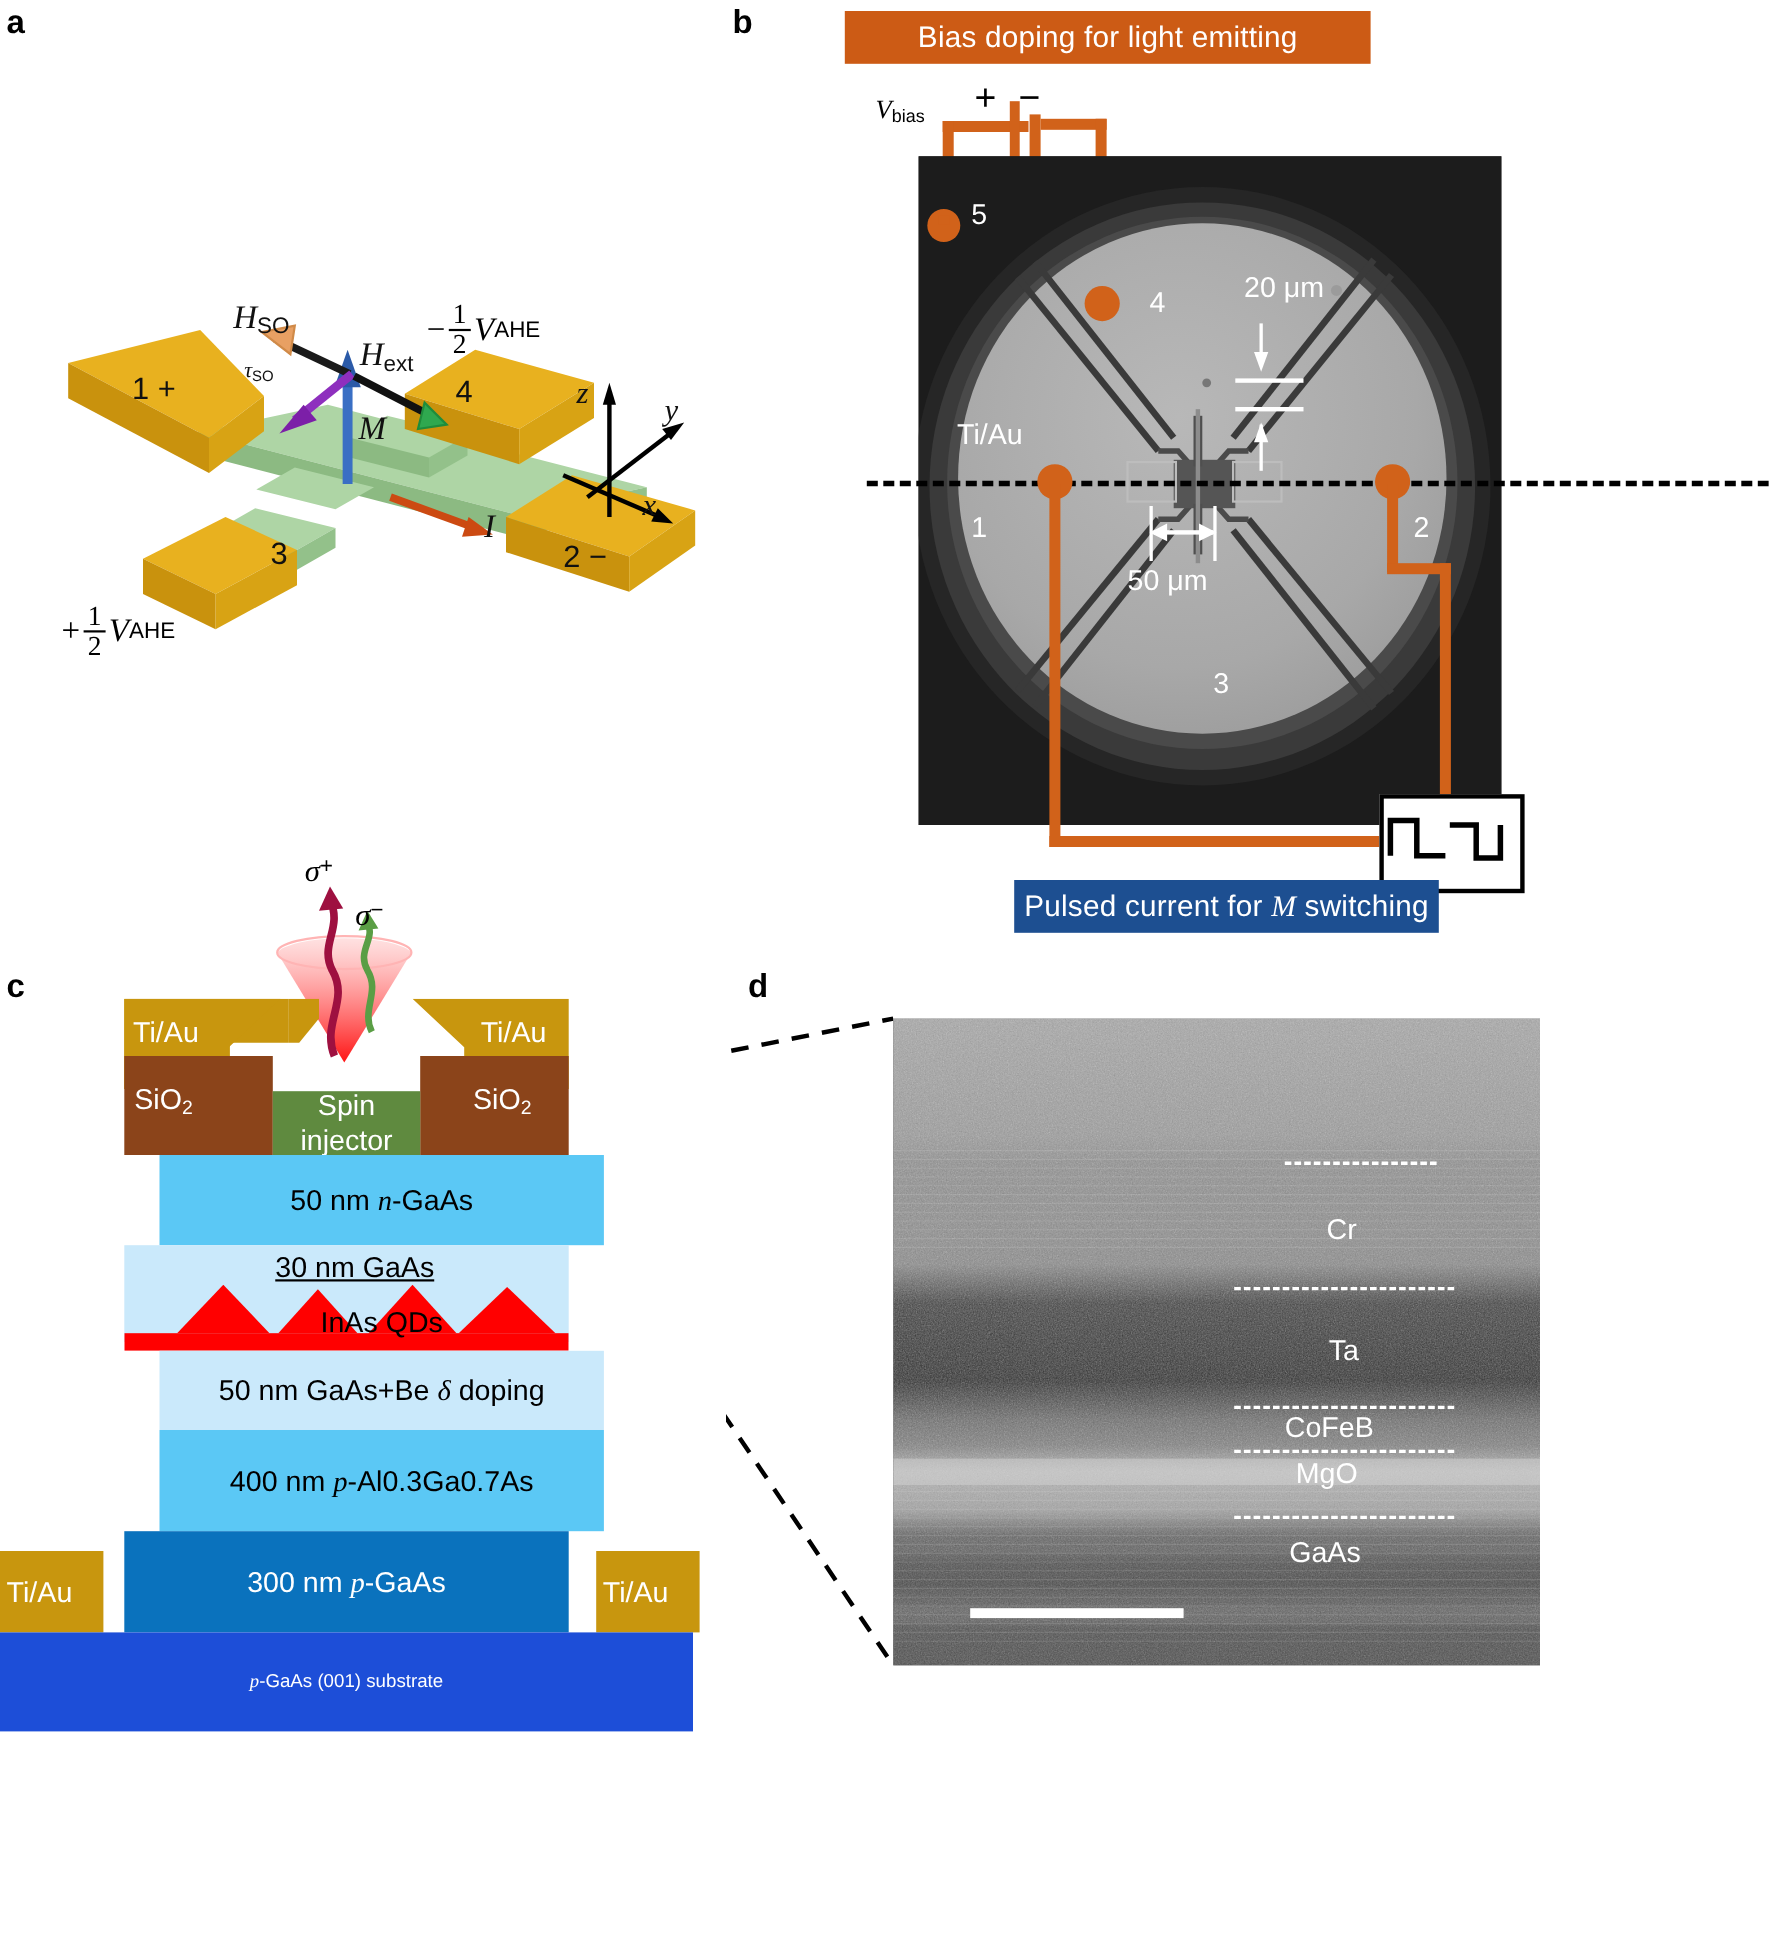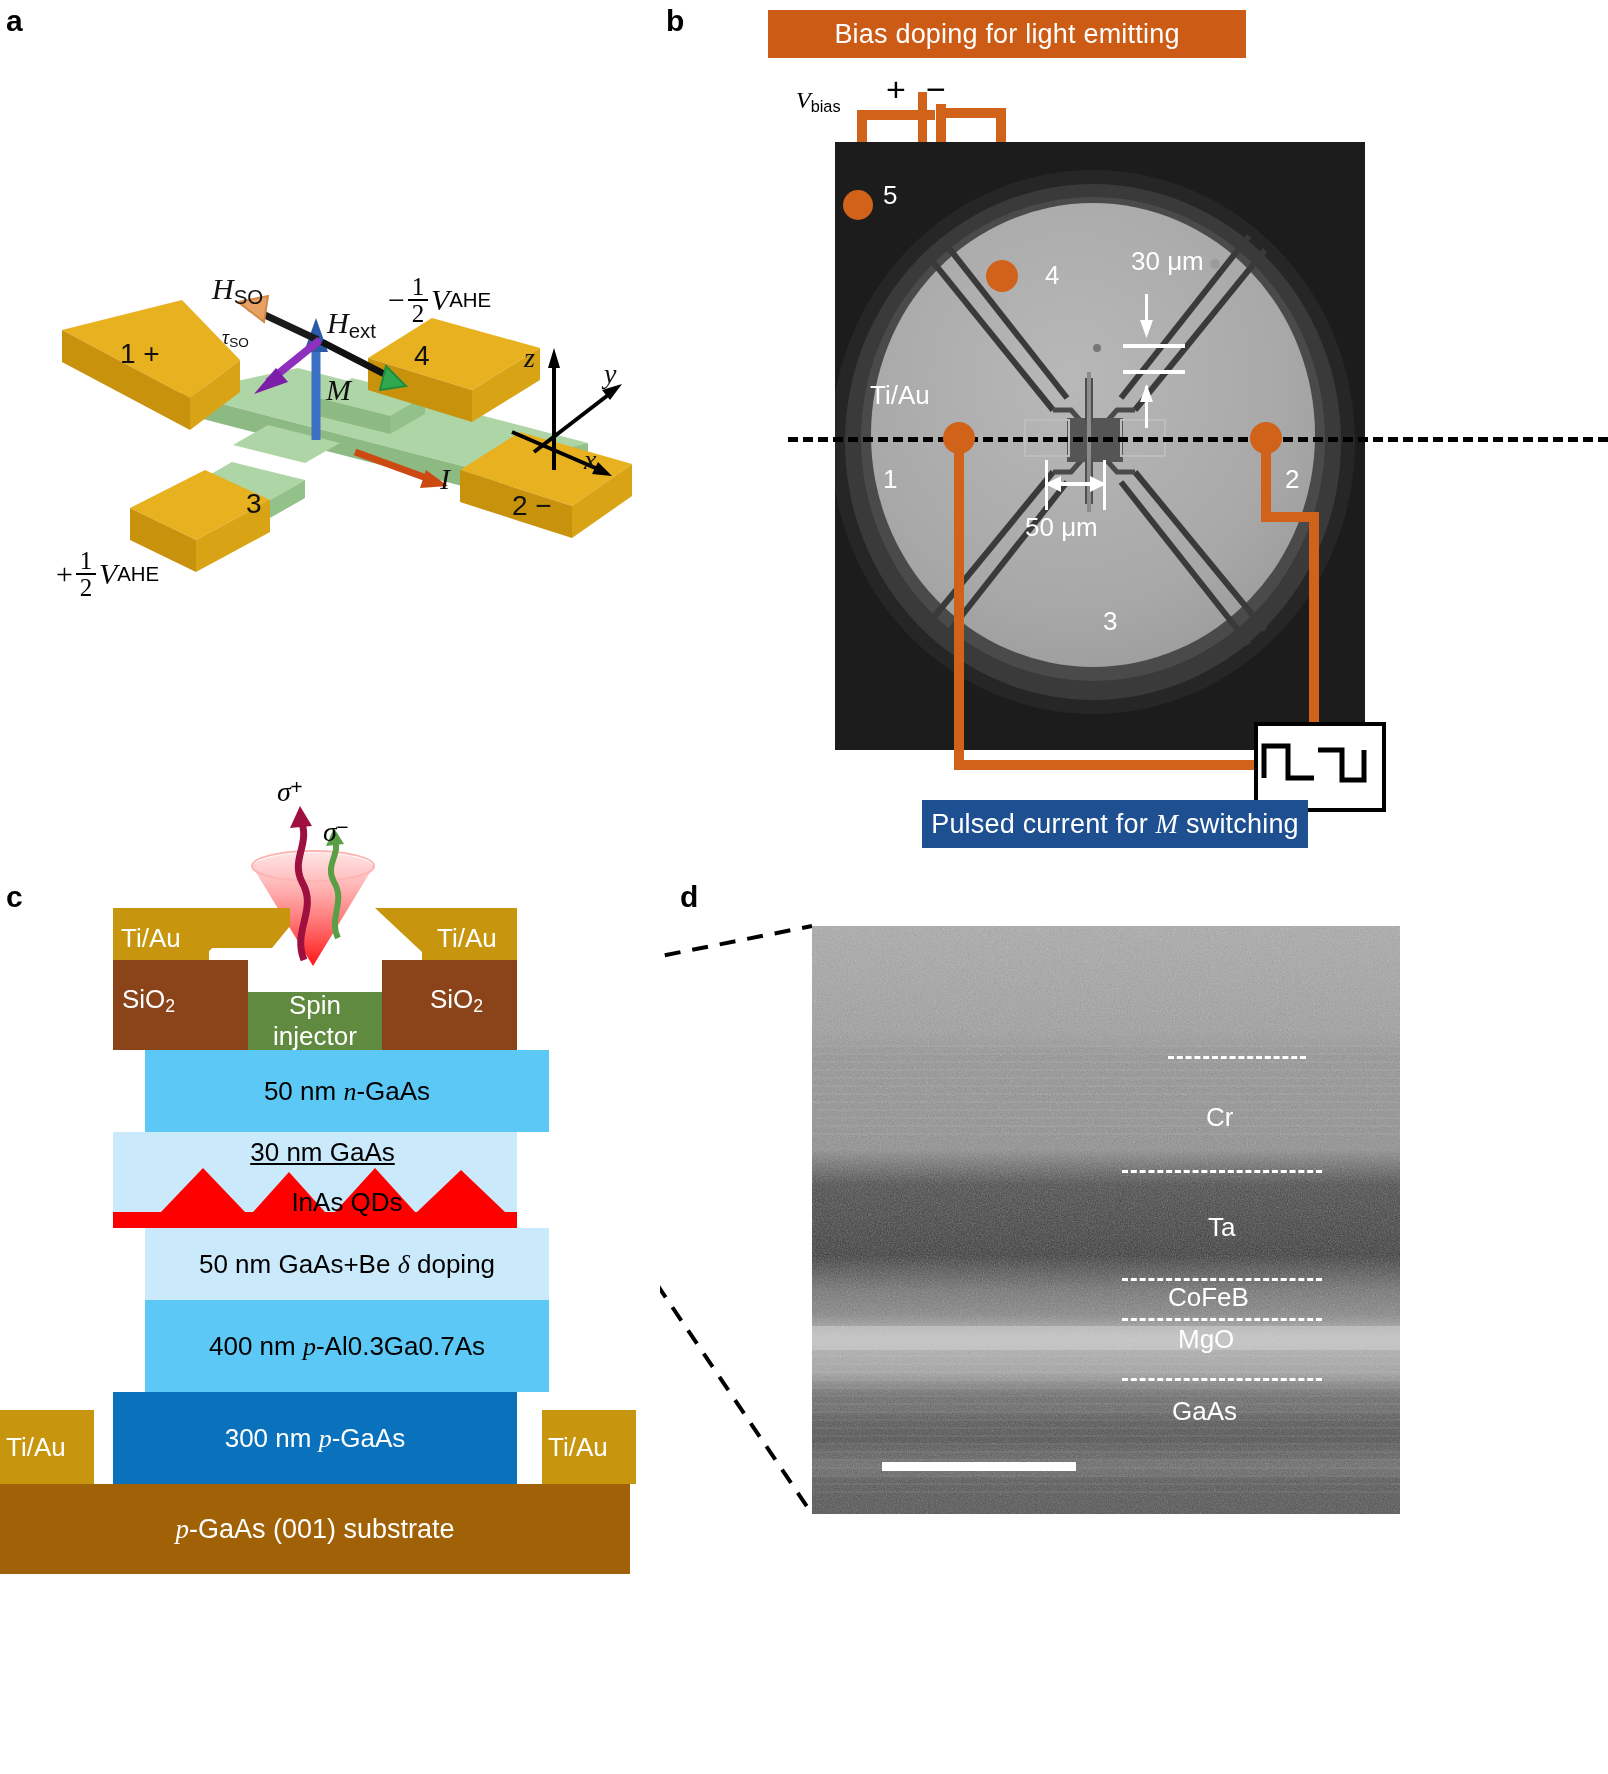--- a/index.html
+++ b/index.html
@@ -246,21 +246,21 @@
 
         <rect x="173" y="180" width="3" height="0" stroke="none"></rect>
         <rect x="210" y="318" width="3" height="50" stroke="none"></rect>
         <rect x="268" y="318" width="3" height="50" stroke="none"></rect>
         <rect x="214" y="340" width="54" height="4" stroke="none"></rect>
         <polygon points="210,342 226,334 226,350" stroke="none"></polygon>
         <polygon points="271,342 255,334 255,350" stroke="none"></polygon>
       </g>
     </svg>
 
-    <div class="wlabel" style="left:296px;top:104px;">30 μm</div>
+    <div class="wlabel" style="left:296px;top:104px;">20 μm</div>
     <div class="wlabel" style="left:190px;top:370px;">50 μm</div>
     <div class="wlabel" style="left:35px;top:238px;">Ti/Au</div>
     <div class="wlabel" style="left:210px;top:118px;">4</div>
     <div class="wlabel" style="left:48px;top:322px;">1</div>
     <div class="wlabel" style="left:450px;top:322px;">2</div>
     <div class="wlabel" style="left:268px;top:464px;">3</div>
     <div class="wlabel" style="left:48px;top:38px;color:#fff;">5</div>
   </div>
 
   <div class="dashline" style="left:128px;top:437px;width:820px;"></div>
@@ -362,21 +362,21 @@
     <span><span>400 nm </span><span class="mathi">p</span><span>-Al0.3Ga0.7As</span></span>
   </div>
 
   <div class="layer layer-light-text" style="left:113px;top:512px;width:404px;height:92px;background:#0a72bd;">
     <span><span>300 nm </span><span class="mathi">p</span><span>-GaAs</span></span>
   </div>
 
   <div class="layer layer-light-text" style="left:0px;top:530px;width:88px;height:74px;background:#c8960e;justify-content:flex-start;padding-left:6px;">Ti/Au</div>
   <div class="layer layer-light-text" style="left:542px;top:530px;width:88px;height:74px;background:#c8960e;justify-content:flex-start;padding-left:6px;">Ti/Au</div>
 
-  <div class="layer layer-light-text" style="left:0px;top:604px;width:630px;height:90px;background:#a16207;font-size:27px;">
+  <div class="layer layer-light-text" style="left:0px;top:604px;width:630px;height:90px;background:#1d4ed8;font-size:17px;">
     <span><span class="mathi">p</span><span>-GaAs (001) substrate</span></span>
   </div>
 </div>
 
 <div id="panelD">
   <div class="panel-letter" style="left:20px;top:0px;">d</div>
 
   <svg width="948" height="894" style="position:absolute;left:0;top:0;">
     <line x1="-160" y1="108" x2="152" y2="46" stroke="#000" stroke-width="4" stroke-dasharray="16 12"></line>
     <line x1="-160" y1="172" x2="152" y2="634" stroke="#000" stroke-width="4" stroke-dasharray="16 12"></line>

